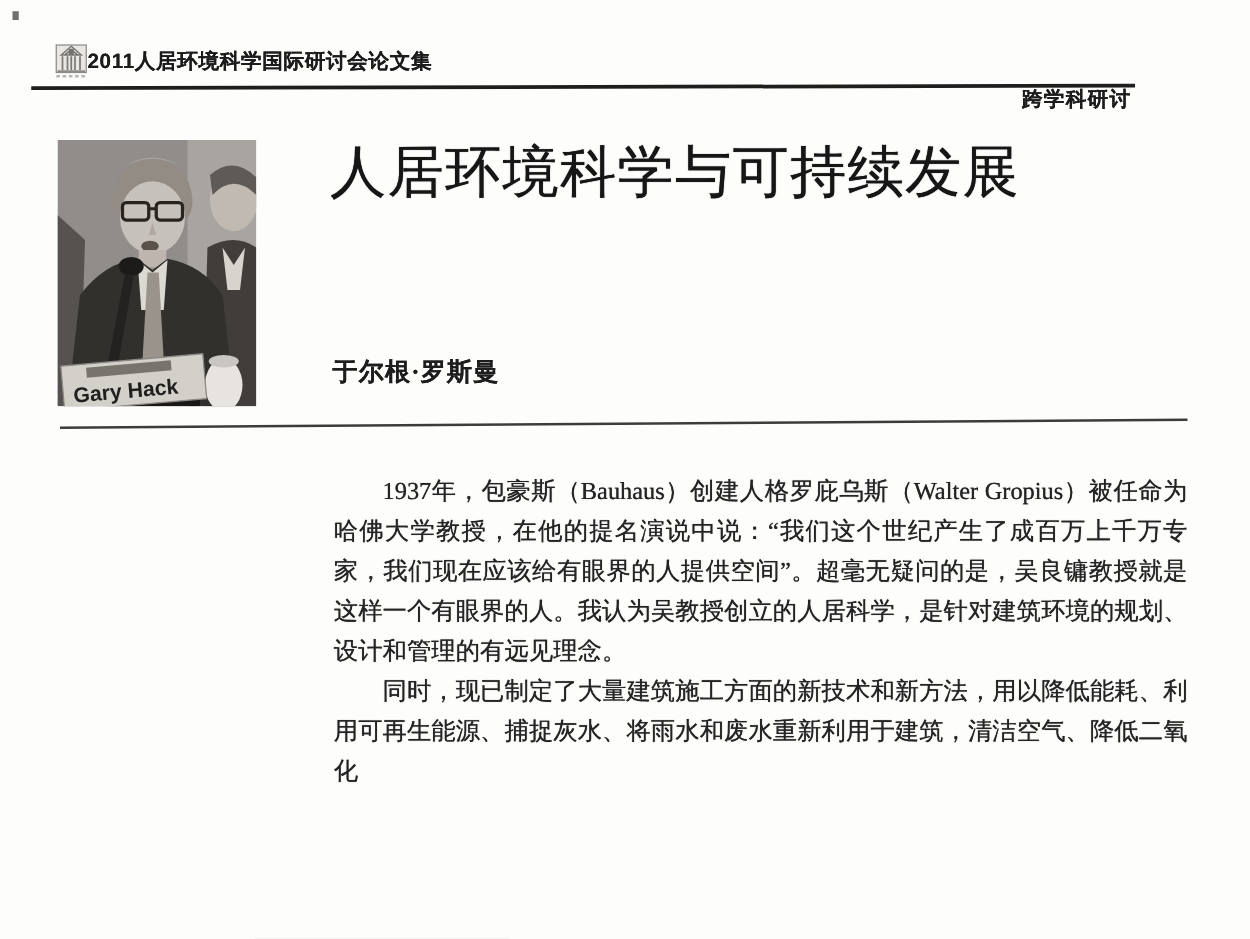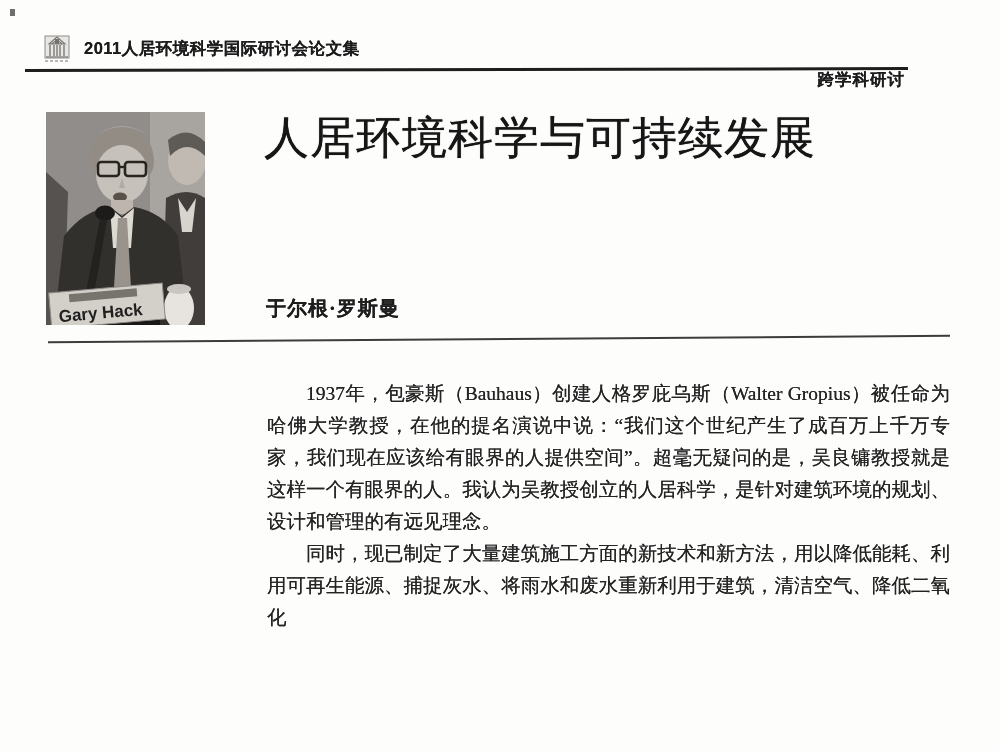--- a/index.html
+++ b/index.html
@@ -13,21 +13,21 @@
     font-family: "Liberation Serif", serif;
     color: #222;
   }
   .speck {
     position: absolute; left: 10px; top: 9px;
     width: 5px; height: 7px; background: #6f6f6f;
   }
   
   .hdr-left {
     position: absolute; left: 44px; top: 34px;
-    display: flex; align-items: center; gap: 14px;
+    display: flex; align-items: center; 
   }
   .logo { width: 26px; height: 30px; display: block; }
   .hdr-title {
     font-family: "Liberation Sans", sans-serif;
     font-weight: bold; font-size: 16.5px; color: #1c1c1c;
     letter-spacing: 0.5px; white-space: nowrap;
     text-shadow: 0 0 0.5px #222;
   }
   .hdr-right {
     position: absolute; top: 40px; right: 95px;
@@ -49,21 +49,21 @@
   }
   
   .art-title {
     position: absolute; left: 264px; top: 108px;
     font-family: "Liberation Sans", sans-serif;
     font-weight: normal; font-size: 45px; color: #161616;
     letter-spacing: 1px; white-space: nowrap;
     text-shadow: 0 0 0.7px #111;
   }
   .author-row {
-    position: absolute; left: 266px; top: 295px;
+    position: absolute; left: 266px; top: 284px;
     display: flex; align-items: baseline;
     font-size: 20px; color: #1d1d1d; white-space: nowrap;
   }
   .author-name {
     font-weight: bold; letter-spacing: 1px;
     text-shadow: 0 0 0.5px #222;
   }
   .author-affil {
     margin-left: 86px; font-weight: bold; letter-spacing: 0.5px;
     text-shadow: 0 0 0.4px #333;

